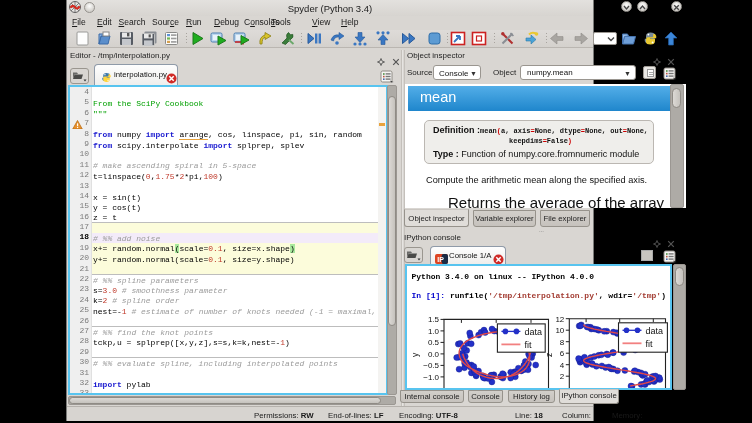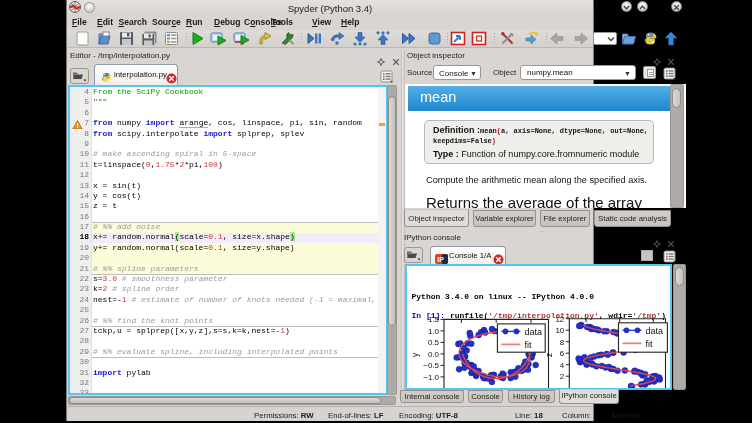--- a/index.html
+++ b/index.html
@@ -9,21 +9,21 @@
 
 #titlebar { position:absolute; left:0; top:0; width:100%; height:16px;
   background:linear-gradient(#e3e1de,#d7d4d0); }
 #title { position:absolute; top:3px; left:0; width:100%; text-align:center;
   font-size:9.5px; color:#1c1c1c; }
 .wbtn { position:absolute; top:1px; width:11px; height:11px; border-radius:50%;
   background:radial-gradient(circle at 50% 35%,#fdfdfc,#d8d6d2 60%,#c2bfba);
   border:1px solid #96938e; }
 .wbtn svg { position:absolute; left:0; top:0.5px; }
 #menubar { position:absolute; left:0; top:16px; width:100%; height:14px;
-  font-size:8.5px; color:#1a1a1a;font-weight:bold; }
+  font-size:8.5px; color:#1a1a1a; }
 .mi { position:absolute; top:1px; }
 .mi u { text-decoration:underline; text-underline-offset:1px; }
 #toolbar { position:absolute; left:0; top:30px; width:100%; height:18px;
   background:linear-gradient(#dedbd8,#d4d1cd); border-bottom:1px solid #bab6b1; }
 .tsep { position:absolute; top:33px; width:1px; height:12px;
   background:repeating-linear-gradient(#a8a49f 0 1px, transparent 1px 3px); }
 
 .phead { position:absolute; font-size:8px; color:#1e1e1e; }
 .tabbar-tab { position:absolute; background:linear-gradient(#fefefe,#efeeec);
   border:1px solid #8f9aa8; border-bottom:none; border-radius:4px 4px 0 0;
@@ -33,21 +33,21 @@
   text-align:center; line-height:12px; white-space:nowrap; overflow:hidden; }
 .btab.act { background:#e0ddd9; border-top:1px solid #cac6c1; }
 
 #edwrap { position:absolute; left:0.5px; top:85px; width:320px; height:310px;
   border:2px solid #58c4ef; background:#fff; overflow:hidden; }
 #gutter { position:absolute; left:0; top:0; width:22.5px; height:100%;
   background:#efefef; border-right:1px solid #e0e0e0; }
 .gn { height:10.4px; line-height:10.4px; font:8px "Liberation Mono",monospace;
   color:#7b7b7b; text-align:right; padding-right:2px; }
 .gn.cur { color:#000; font-weight:bold; }
-#codearea { position:absolute; left:22.5px; top:0; right:8px; height:100%; }
+#codearea { position:absolute; left:22.5px; top:12px; right:8px; height:100%; }
 .cl { height:10.4px; line-height:10.4px; font:8px "Liberation Mono",monospace;
   color:#000; white-space:pre; padding-left:1px; }
 .kw { color:#1a1ad0; }
 .cm { color:#9b9b9b; }
 .st { color:#00a000; }
 .nu { color:#c03a2b; }
 .wv { border-bottom:1px solid #e8a33d; }
 .ph { background:#a8e89c; }
 #cellhl { position:absolute; left:22.5px; right:8px; top:135.2px; height:52px;
   background:#fcfcdb; }
@@ -62,29 +62,29 @@
 .thumb { position:absolute; background:linear-gradient(90deg,#dcd9d5,#c5c2bd);
   border:1px solid #8f8b85; border-radius:4.5px; }
 .thumbh { position:absolute; background:linear-gradient(#dcd9d5,#c5c2bd);
   border:1px solid #8f8b85; border-radius:4.5px; }
 
 .ctl-label { position:absolute; font-size:8px; color:#1e1e1e; }
 .combo { position:absolute; background:#fff; border:1px solid #9a9690; border-radius:3px;
   font-size:8px; color:#111; }
 .chev { position:absolute; font-size:7px; color:#333; }
 #oi-content { position:absolute; left:338px; top:84px; width:281px; height:124px;
-  background:#fff; overflow:hidden; }
+  background:#fff; overflow:hidden;text-align:center; }
 #mean-band { position:absolute; left:3px; top:2px; right:16px; height:25px;
   background:linear-gradient(#53aee8,#1f86cc); }
 #defbox { position:absolute; left:19px; top:36px; width:230px; height:44px;
   background:#efeeeb; border:1px solid #bbb7b2; border-radius:5px; }
 
 #conwrap { position:absolute; left:338px; top:264px; width:267px; height:126px;
   border:2px solid #58c4ef; background:#fff; overflow:hidden; }
-.monoline { position:absolute; font:bold 8px "Liberation Mono",monospace; color:#000; white-space:pre;margin-top:20px; }
+.monoline { position:absolute; font:bold 8px "Liberation Mono",monospace; color:#000; white-space:pre; }
 
 #statusbar { position:absolute; left:0; top:406px; width:100%; height:15px;
   background:#d7d4d0; border-top:1px solid #b5b1ac; font-size:7.8px; color:#1a1a1a; }
 .sti { position:absolute; top:3.5px; }
 </style></head><body>
 <div id="app">
 
   <div id="titlebar">
     <svg style="position:absolute;left:2px;top:1px" width="12" height="12" viewBox="0 0 12 12">
         <circle cx="6" cy="6" r="5.5" fill="#e8e6e4"></circle>
@@ -418,21 +418,20 @@
     </div>
     <div style="position:absolute;left:21px;top:91px;font-size:9.2px;color:#111">Compute the arithmetic mean along the specified axis.</div>
     <div style="position:absolute;left:21px;top:110px;font-size:15px;color:#111">Returns the average of the array elements. The average is</div>
   </div>
   <div class="sbv" style="left:603px;top:84px;width:13.5px;height:124px"></div>
   <div class="thumb" style="left:605px;top:88px;width:9px;height:20px"></div>
 
   <div class="btab act" style="left:337px;top:209px;width:65px;height:18px;line-height:17px">Object inspector</div>
   <div class="btab" style="left:406px;top:210px;width:63px;height:17px;line-height:15px">Variable explorer</div>
   <div class="btab" style="left:473px;top:210px;width:50px;height:17px;line-height:15px">File explorer</div>
-  <div class="btab" style="left:527px;top:210px;width:77px;height:17px;line-height:15px">Static code analysis</div>
   <div class="abs" style="left:472px;top:227px;font-size:6px;color:#666">...</div>
 
   <div class="phead" style="left:337px;top:233px">IPython console</div>
   <div class="abs" style="left:586px;top:234px"><svg width="8" height="8" viewBox="0 0 8 8">
         <path d="M4 0.5 L5 3 L7.5 4 L5 5 L4 7.5 L3 5 L0.5 4 L3 3 Z" fill="none" stroke="#555" stroke-width="0.9"></path>
       </svg></div>
   <div class="abs" style="left:600px;top:234px"><svg width="8" height="8" viewBox="0 0 8 8">
         <path d="M1.2 1.2 L6.8 6.8 M6.8 1.2 L1.2 6.8" stroke="#555" stroke-width="1.2"></path>
       </svg></div>
   <div class="abs" style="left:337px;top:247px"><svg width="19" height="16" viewBox="0 0 19 16">

